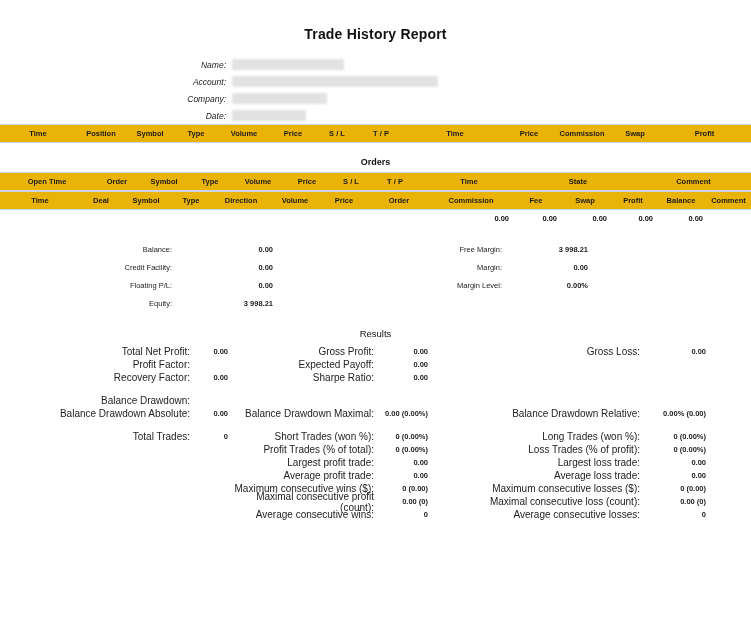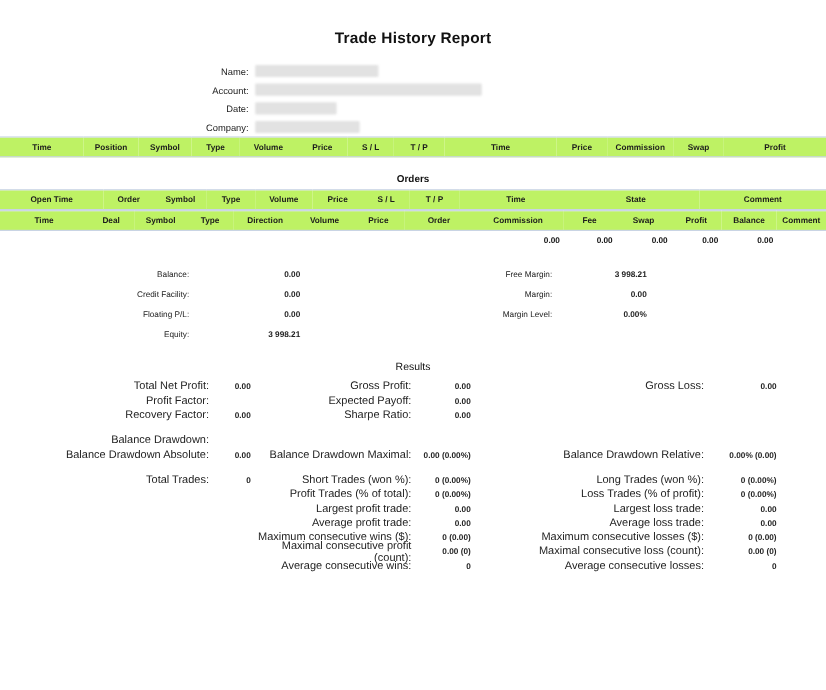--- a/index.html
+++ b/index.html
@@ -39,20 +39,21 @@
     align-items: center;
     height: 17px;
   }
   .info-label {
     width: 232px;
     text-align: right;
     padding-right: 6px;
     font-size: 8.5px;
     color: #222;
     box-sizing: border-box;
+    font-style: italic;
   }
   .redact {
     height: 11px;
     background: #e2e2e2;
     border-radius: 1px;
     filter: blur(1.1px);
   }
   .redact.name { width: 112px; }
   .redact.account { width: 206px; }
   .redact.company { width: 95px; }
@@ -67,21 +68,21 @@
     margin-top: 14px;
     margin-bottom: 5px;
   }
   
   table.grid {
     width: 751px;
     border-collapse: collapse;
     table-layout: fixed;
   }
   table.grid thead th {
-    background: #bef264;
+    background: #eab308;
     border-top: 1px solid #c9d4e4;
     border-bottom: 1px solid #c9d4e4;
     font-size: 7.5px;
     font-weight: bold;
     color: #1c1c1c;
     height: 17px;
     padding: 0 3px;
     text-align: center;
   }
   table.grid tbody td {
@@ -166,26 +167,26 @@
   <div class="info-block">
     <div class="info-row">
       <div class="info-label">Name:</div>
       <div class="redact name"></div>
     </div>
     <div class="info-row">
       <div class="info-label">Account:</div>
       <div class="redact account"></div>
     </div>
     <div class="info-row">
+      <div class="info-label">Company:</div>
+      <div class="redact company"></div>
+    </div>
+    <div class="info-row">
       <div class="info-label">Date:</div>
       <div class="redact date"></div>
-    </div>
-    <div class="info-row">
-      <div class="info-label">Company:</div>
-      <div class="redact company"></div>
     </div>
   </div>
 
   <table class="grid">
     <thead>
       <tr>
         <th style="width:70px">Time</th>
         <th style="width:44px">Position</th>
         <th style="width:42px">Symbol</th>
         <th style="width:38px">Type</th>

